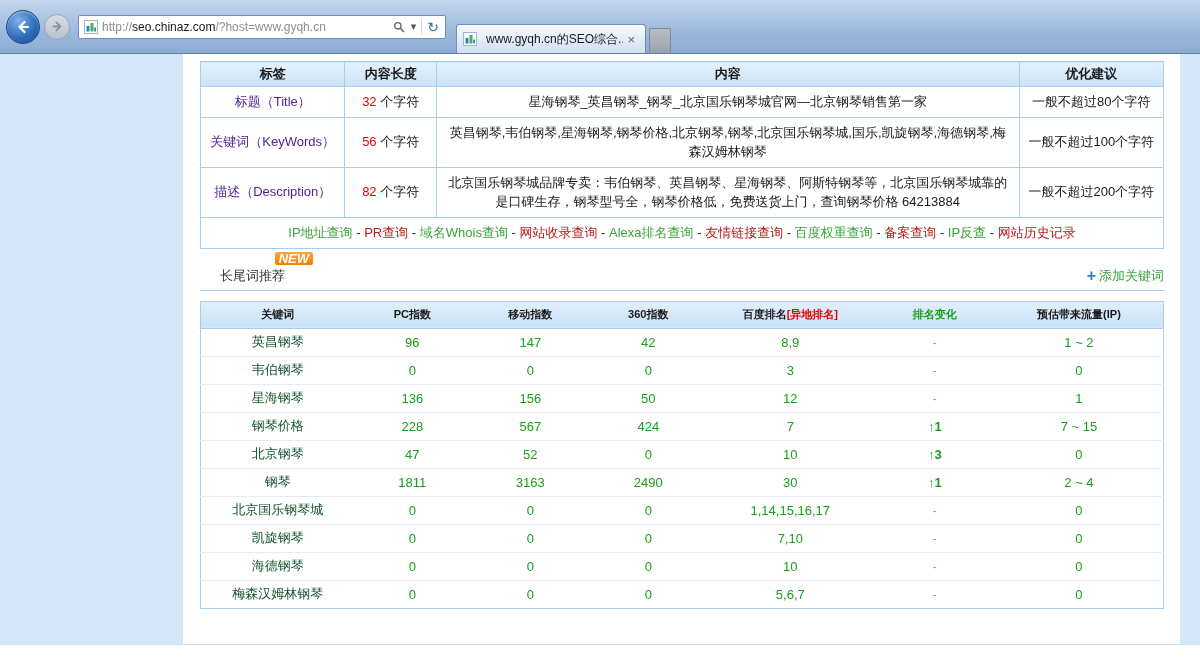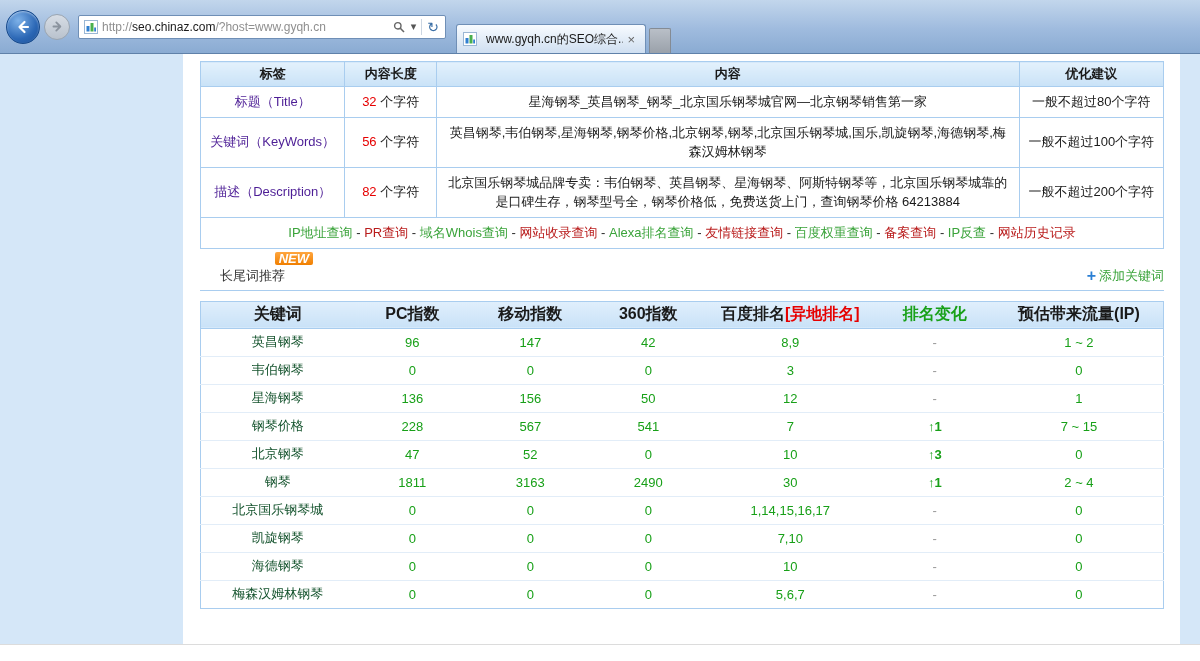--- a/index.html
+++ b/index.html
@@ -100,21 +100,21 @@
   }
   .add-kw {
     margin-left: auto; display: flex; align-items: center;
     font-size: 13px; color: #3aa33a; cursor: pointer; padding-bottom: 5px;
   }
   .plus { color: #2a7fd4; font-weight: bold; font-size: 16px; margin-right: 3px; line-height: 1; }
 
   .rank-table { margin-top: 10px; border: 1px solid #a9cdef; }
   .rank-table th {
     background: linear-gradient(#e0effc, #c9e2f7);
-    height: 27px; font-size: 16px; color: #1a1a1a; font-weight: bold;
+    height: 27px; font-size: 11px; color: #1a1a1a; font-weight: bold;
     border-bottom: 1px solid #a9cdef;
   }
   .rank-table td { height: 28px; text-align: center; font-size: 13px; border-bottom: 1px solid #e2edf8; }
   .rank-table tr:last-child td { border-bottom: none; }
   td.kw { color: #14532d; }
   .green { color: #18a018; }
   .up { color: #18a018; font-weight: bold; }
   .dash { color: #999; }
 
   .bottom-strip { height: 16px; background: #fff; border-top: 1px solid #dcdcdc; }
@@ -273,21 +273,21 @@
             <td class="green">156</td>
             <td class="green">50</td>
             <td class="green">12</td>
             <td class="dash">-</td>
             <td class="green">1</td>
           </tr>
           <tr>
             <td class="kw">钢琴价格</td>
             <td class="green">228</td>
             <td class="green">567</td>
-            <td class="green">541</td>
+            <td class="green">424</td>
             <td class="green">7</td>
             <td class="up">↑1</td>
             <td class="green">7 ~ 15</td>
           </tr>
           <tr>
             <td class="kw">北京钢琴</td>
             <td class="green">47</td>
             <td class="green">52</td>
             <td class="green">0</td>
             <td class="green">10</td>

